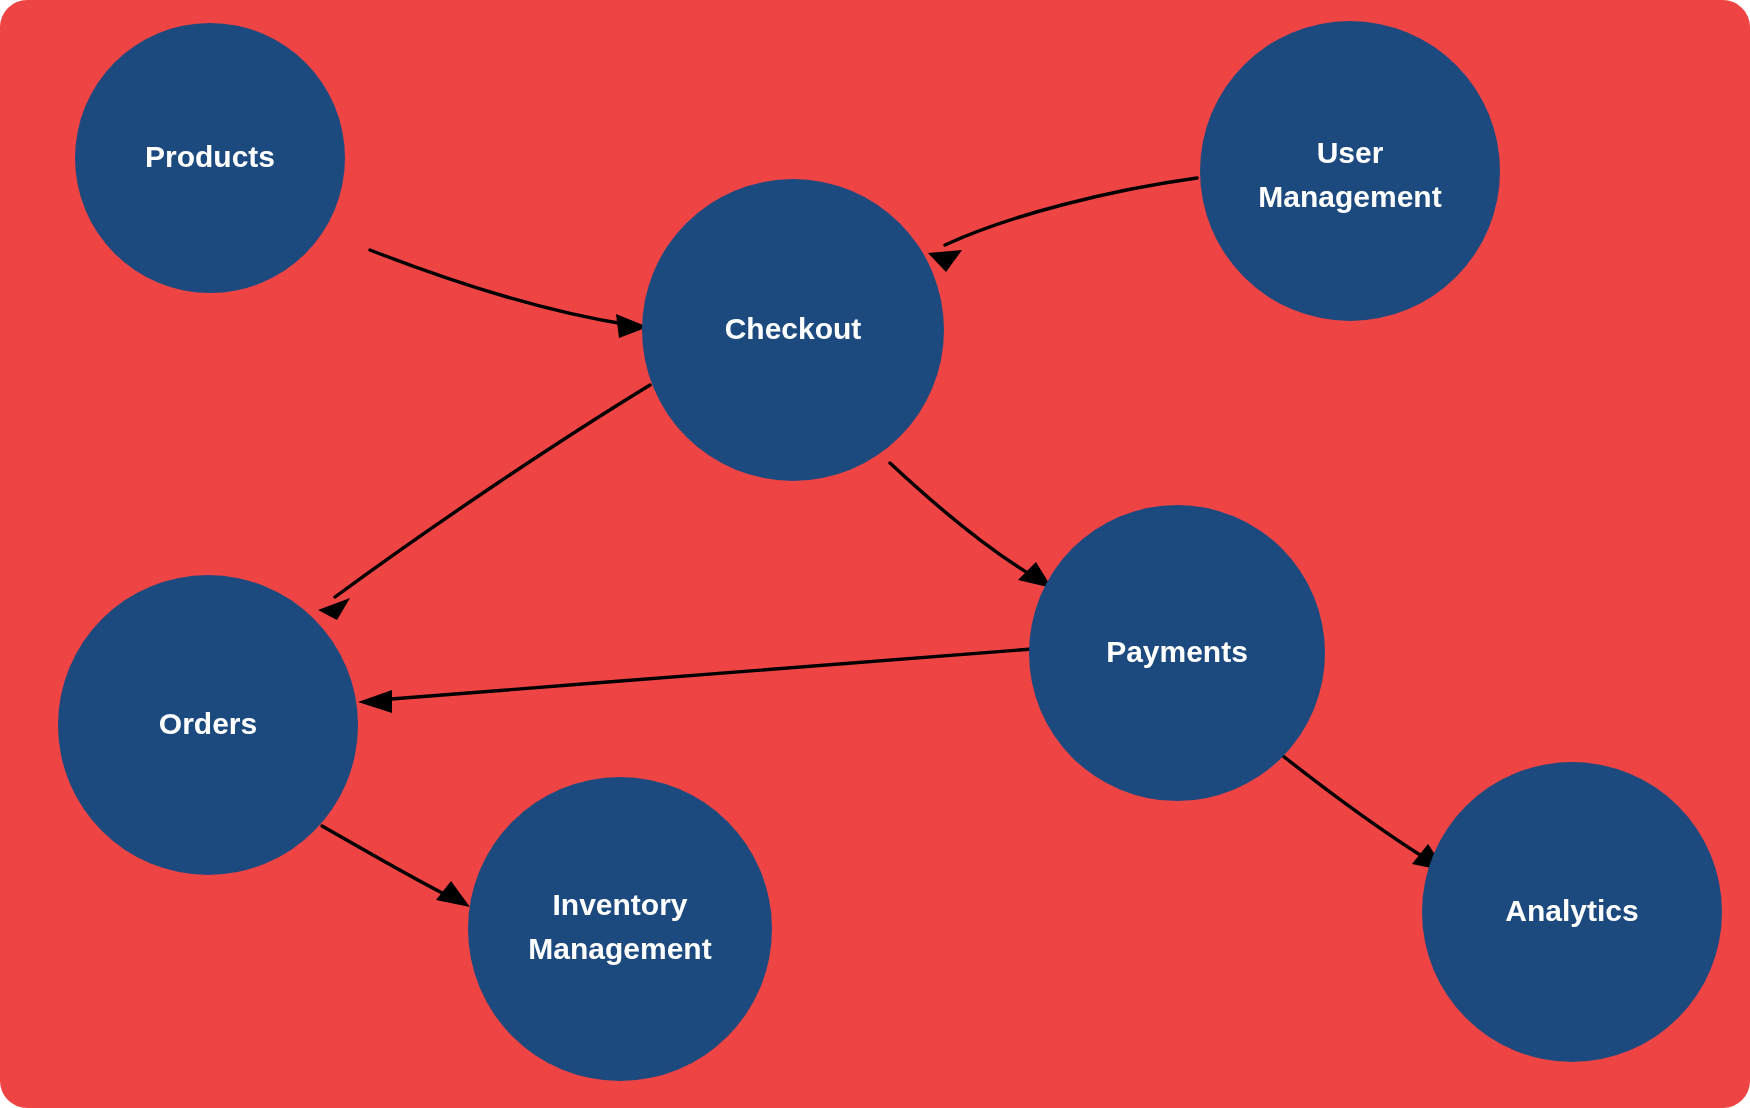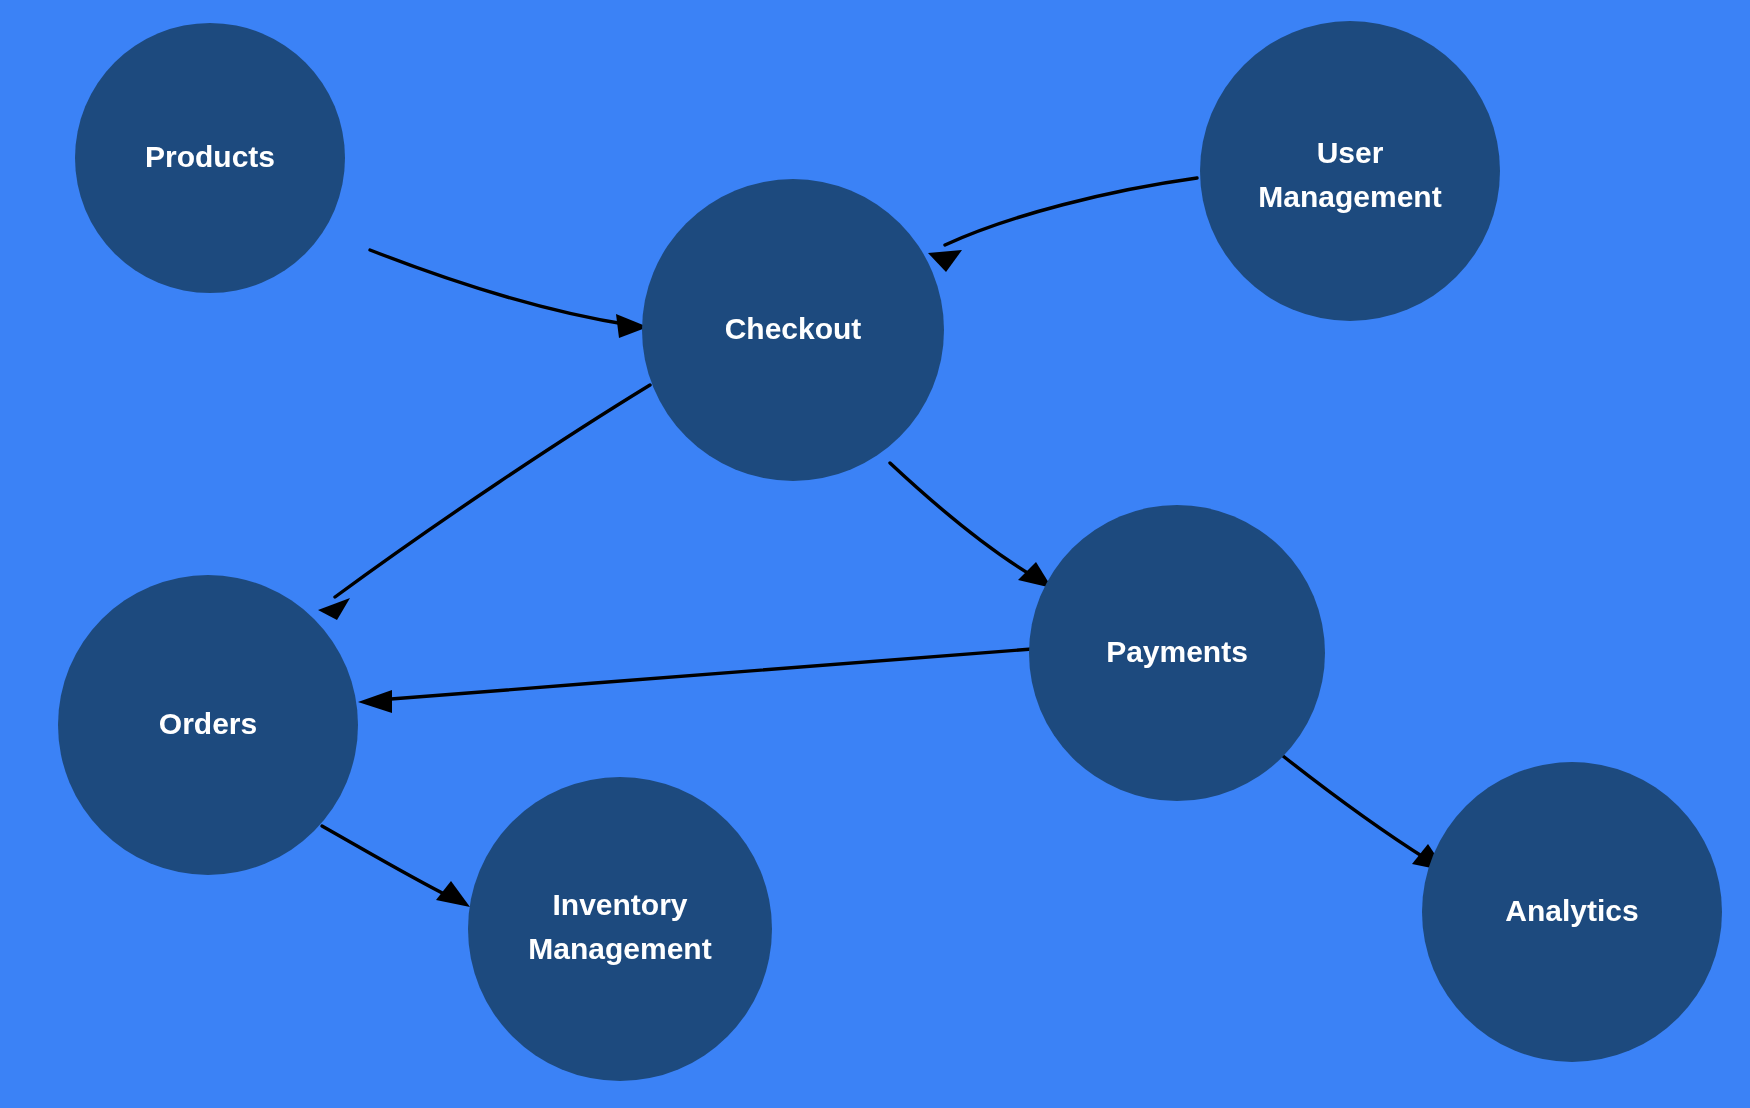--- a/index.html
+++ b/index.html
@@ -47,21 +47,21 @@
     stroke-linecap: round;
   }
   .edge-head {
     fill: #000000;
     stroke: none;
   }
 </style>
 </head>
 <body>
 
-<div id="diagram-canvas" style="background: #3b82f6;">
+<div id="diagram-canvas" style="background: #ef4444; border-radius: 27px;">
   <svg class="graph" viewBox="0 0 1750 1108" xmlns="http://www.w3.org/2000/svg">
 
     <g>
 
       <g>
         <path class="edge-path" d="M 370 250 C 460 285, 545 312, 630 325" stroke="#000000"></path>
         <polygon class="edge-head" points="648,327 616,314 619,338" fill="#000000"></polygon>
       </g>
 
       <g>

